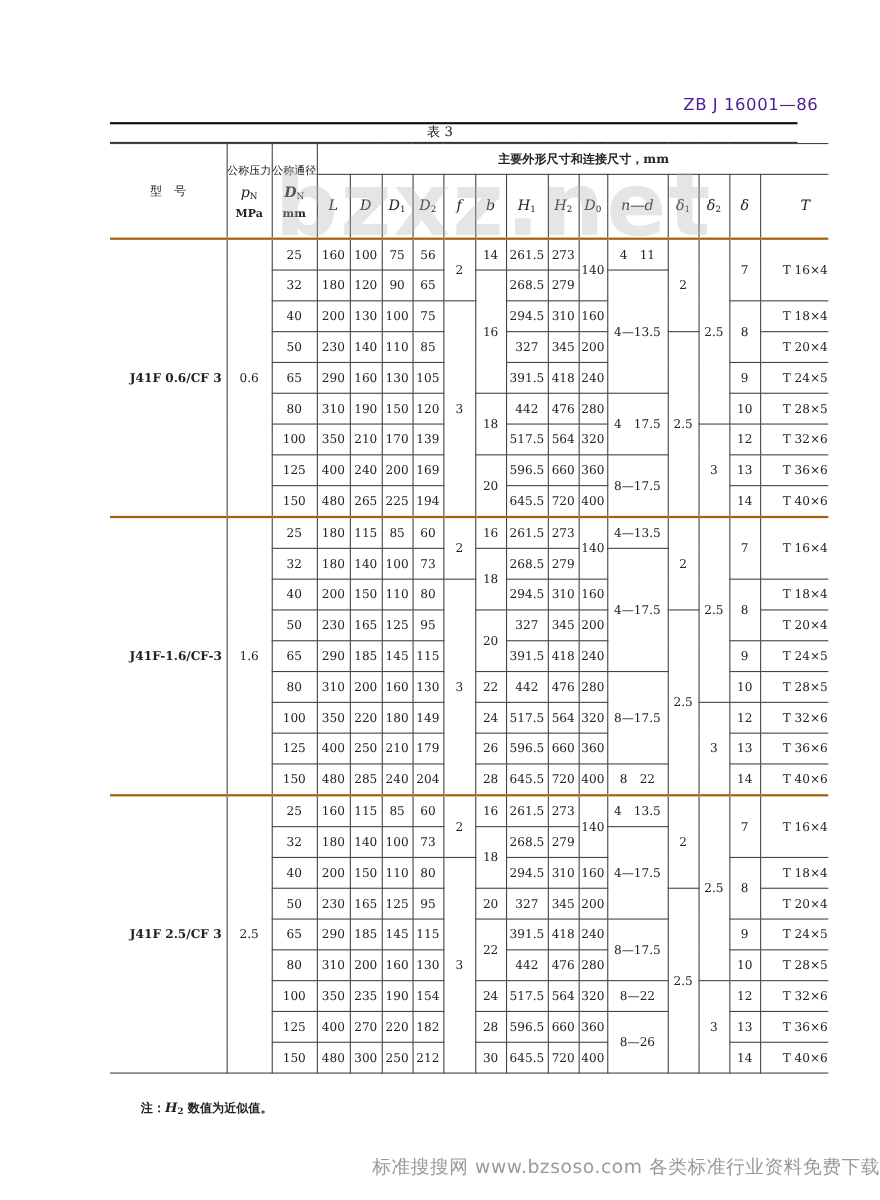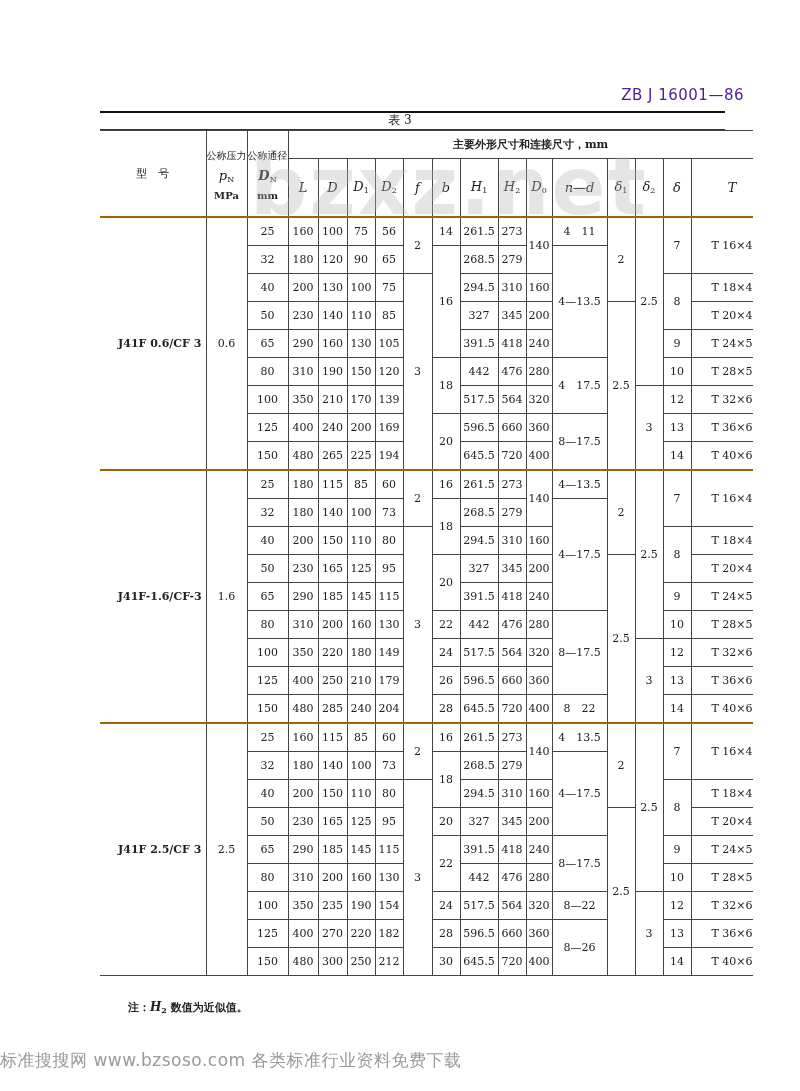--- a/index.html
+++ b/index.html
@@ -20,21 +20,21 @@
   table.spec td.last, table.spec th.last { border-right: none; padding-left: 20px; }
   .it { font-style: italic; font-size: 13px; }
   .sub { font-size: 8px; font-style: normal; vertical-align: -2px; }
   tr.data td { height: 27px; }
   tr.blockstart td { border-top: 2px solid #a16207; }
   td.num-right { text-align: right; padding-right: 4px; }
   td.num-left { text-align: left; padding-left: 3px; }
   .watermark { position: absolute; top: 140px; left: 250px; font-family: "DejaVu Sans", sans-serif;
                font-weight: bold; font-size: 80px; color: rgba(180,180,180,0.35); letter-spacing: 2px; pointer-events: none; }
   .note { position: absolute; top: 1000px; left: 128px; font-size: 11px; font-weight: bold; }
-  .footer-wm { position: absolute; top: 1049px; left: 0; width: 800px; text-align: left;
+  .footer-wm { position: absolute; top: 1049px; left: 0; width: 800px; text-align: right;
                font-family: "DejaVu Sans", sans-serif; font-size: 17px; color: #9a9a9a; letter-spacing: 0.5px; }
 </style>
 </head>
 <body>
 
 <div class="std-code">ZB J 16001—86</div>
 <div class="rule-top"></div>
 <div class="table-caption">表 3</div>
 <div class="rule-cap"></div>
 

